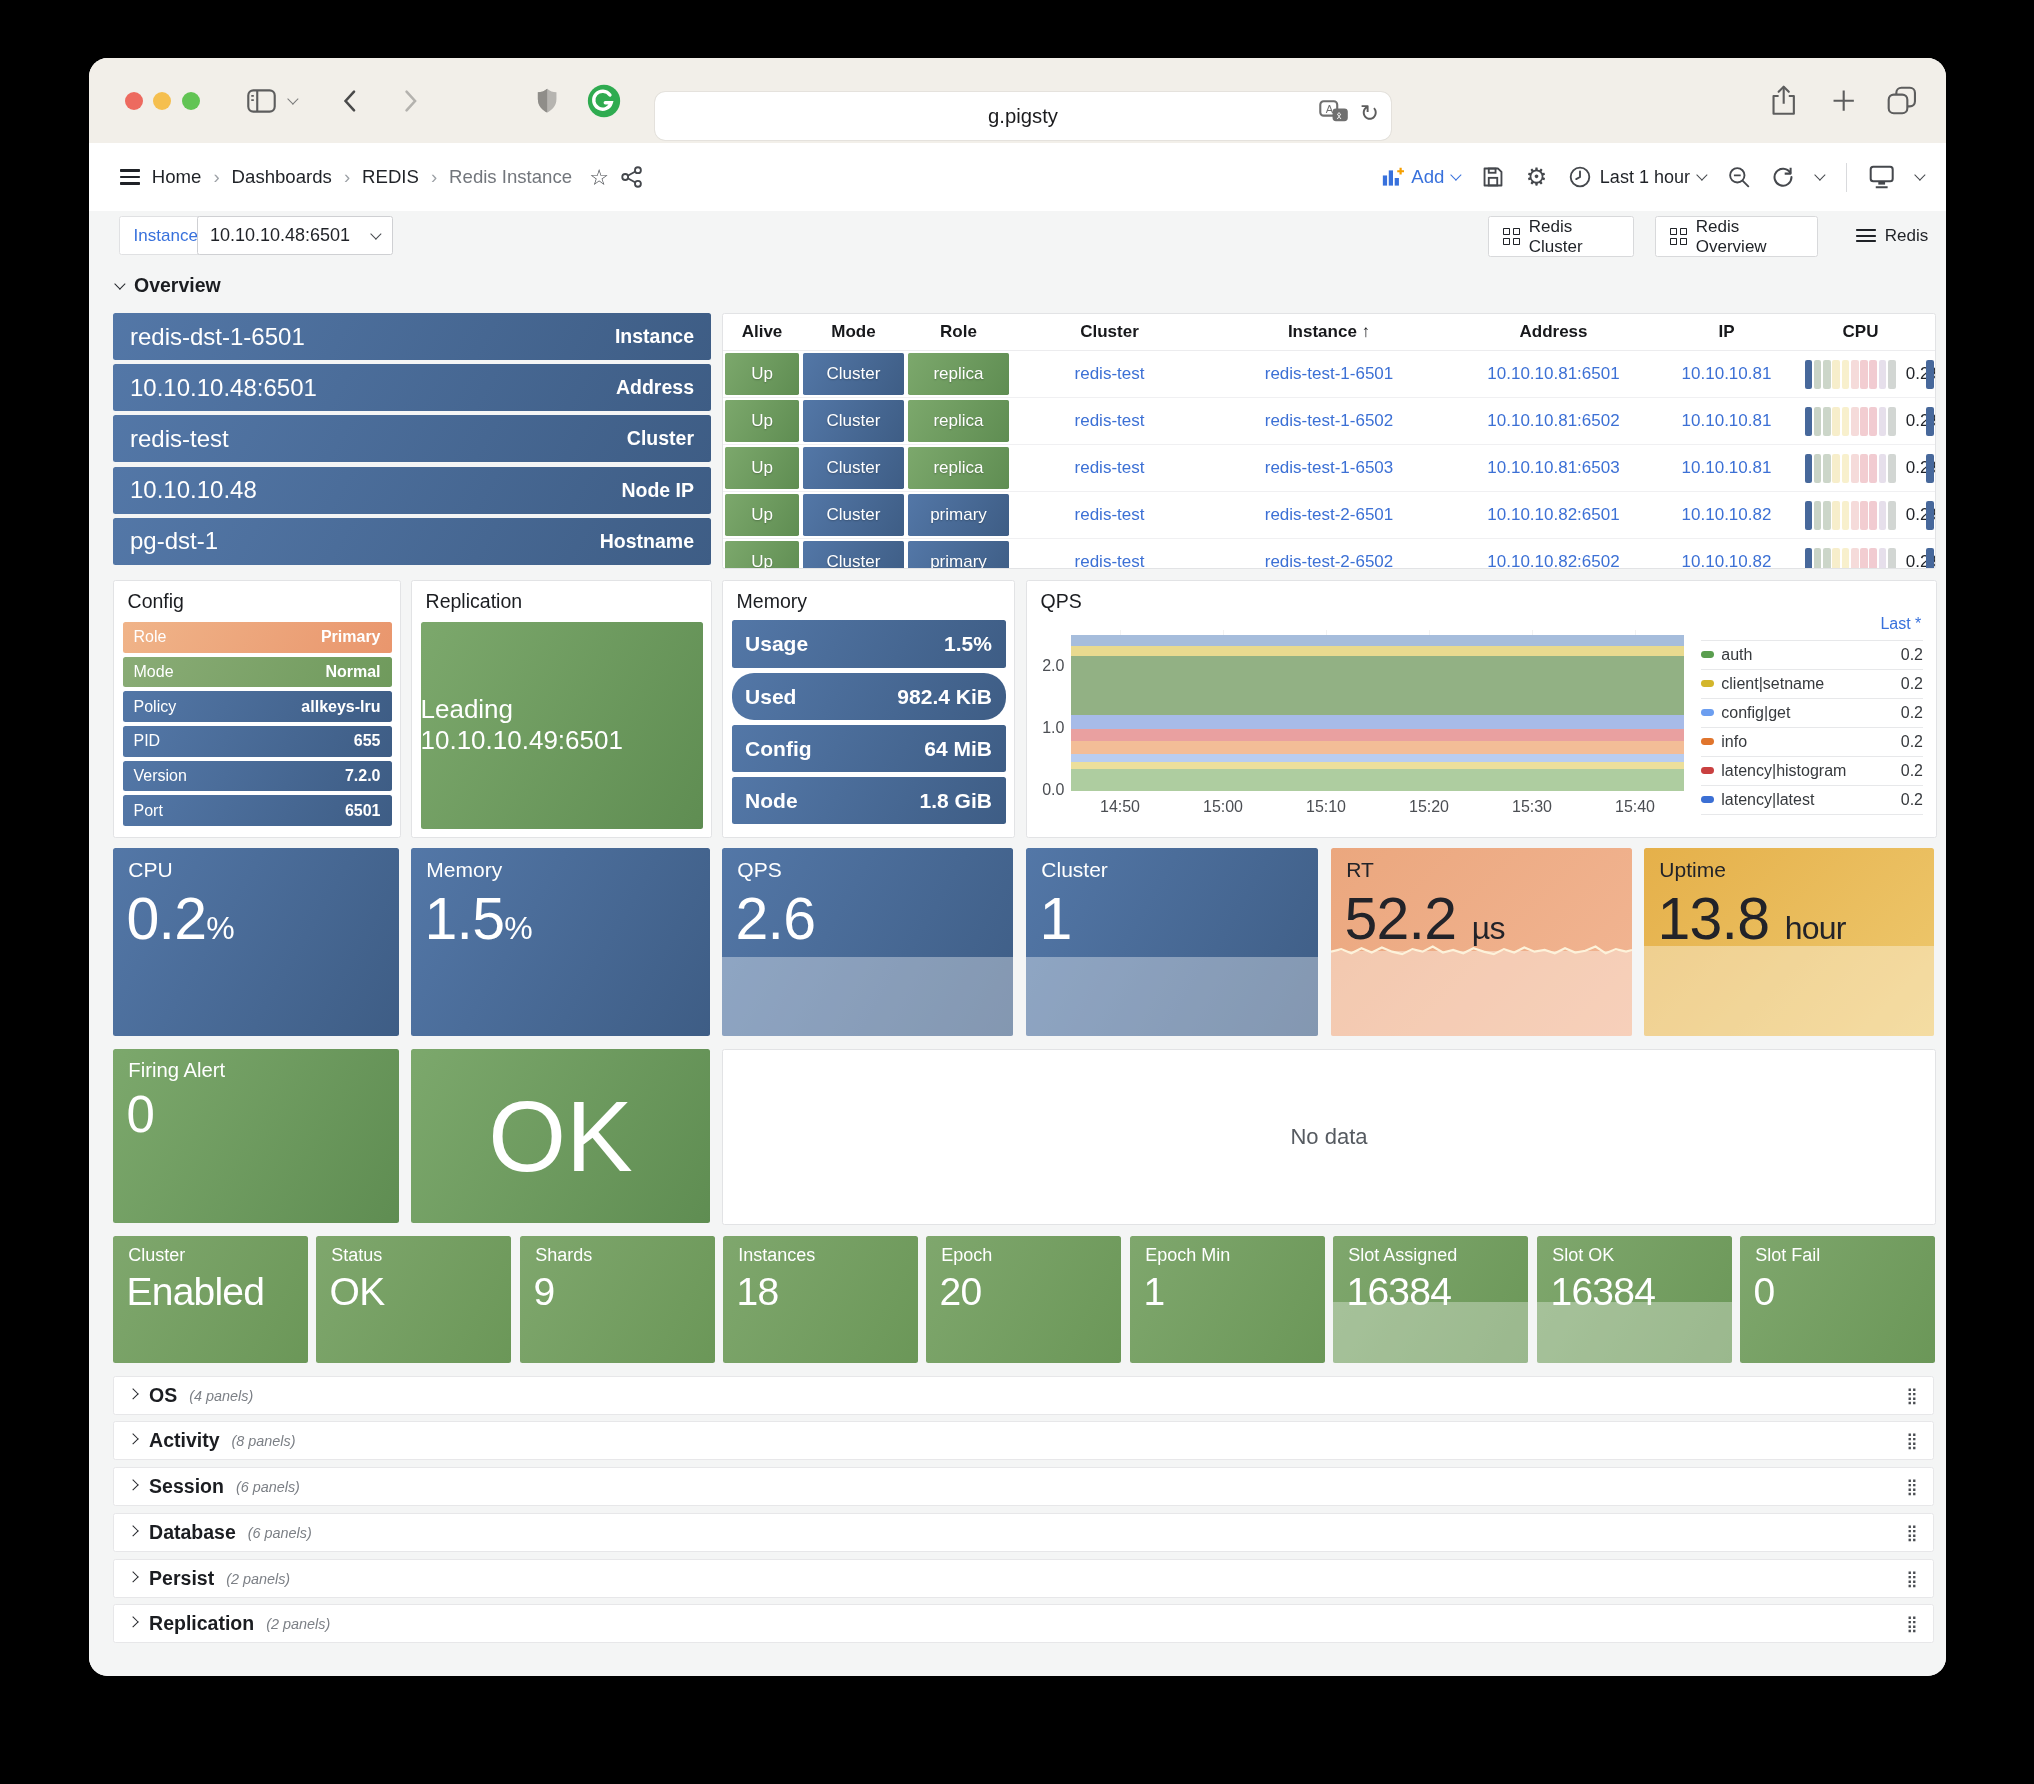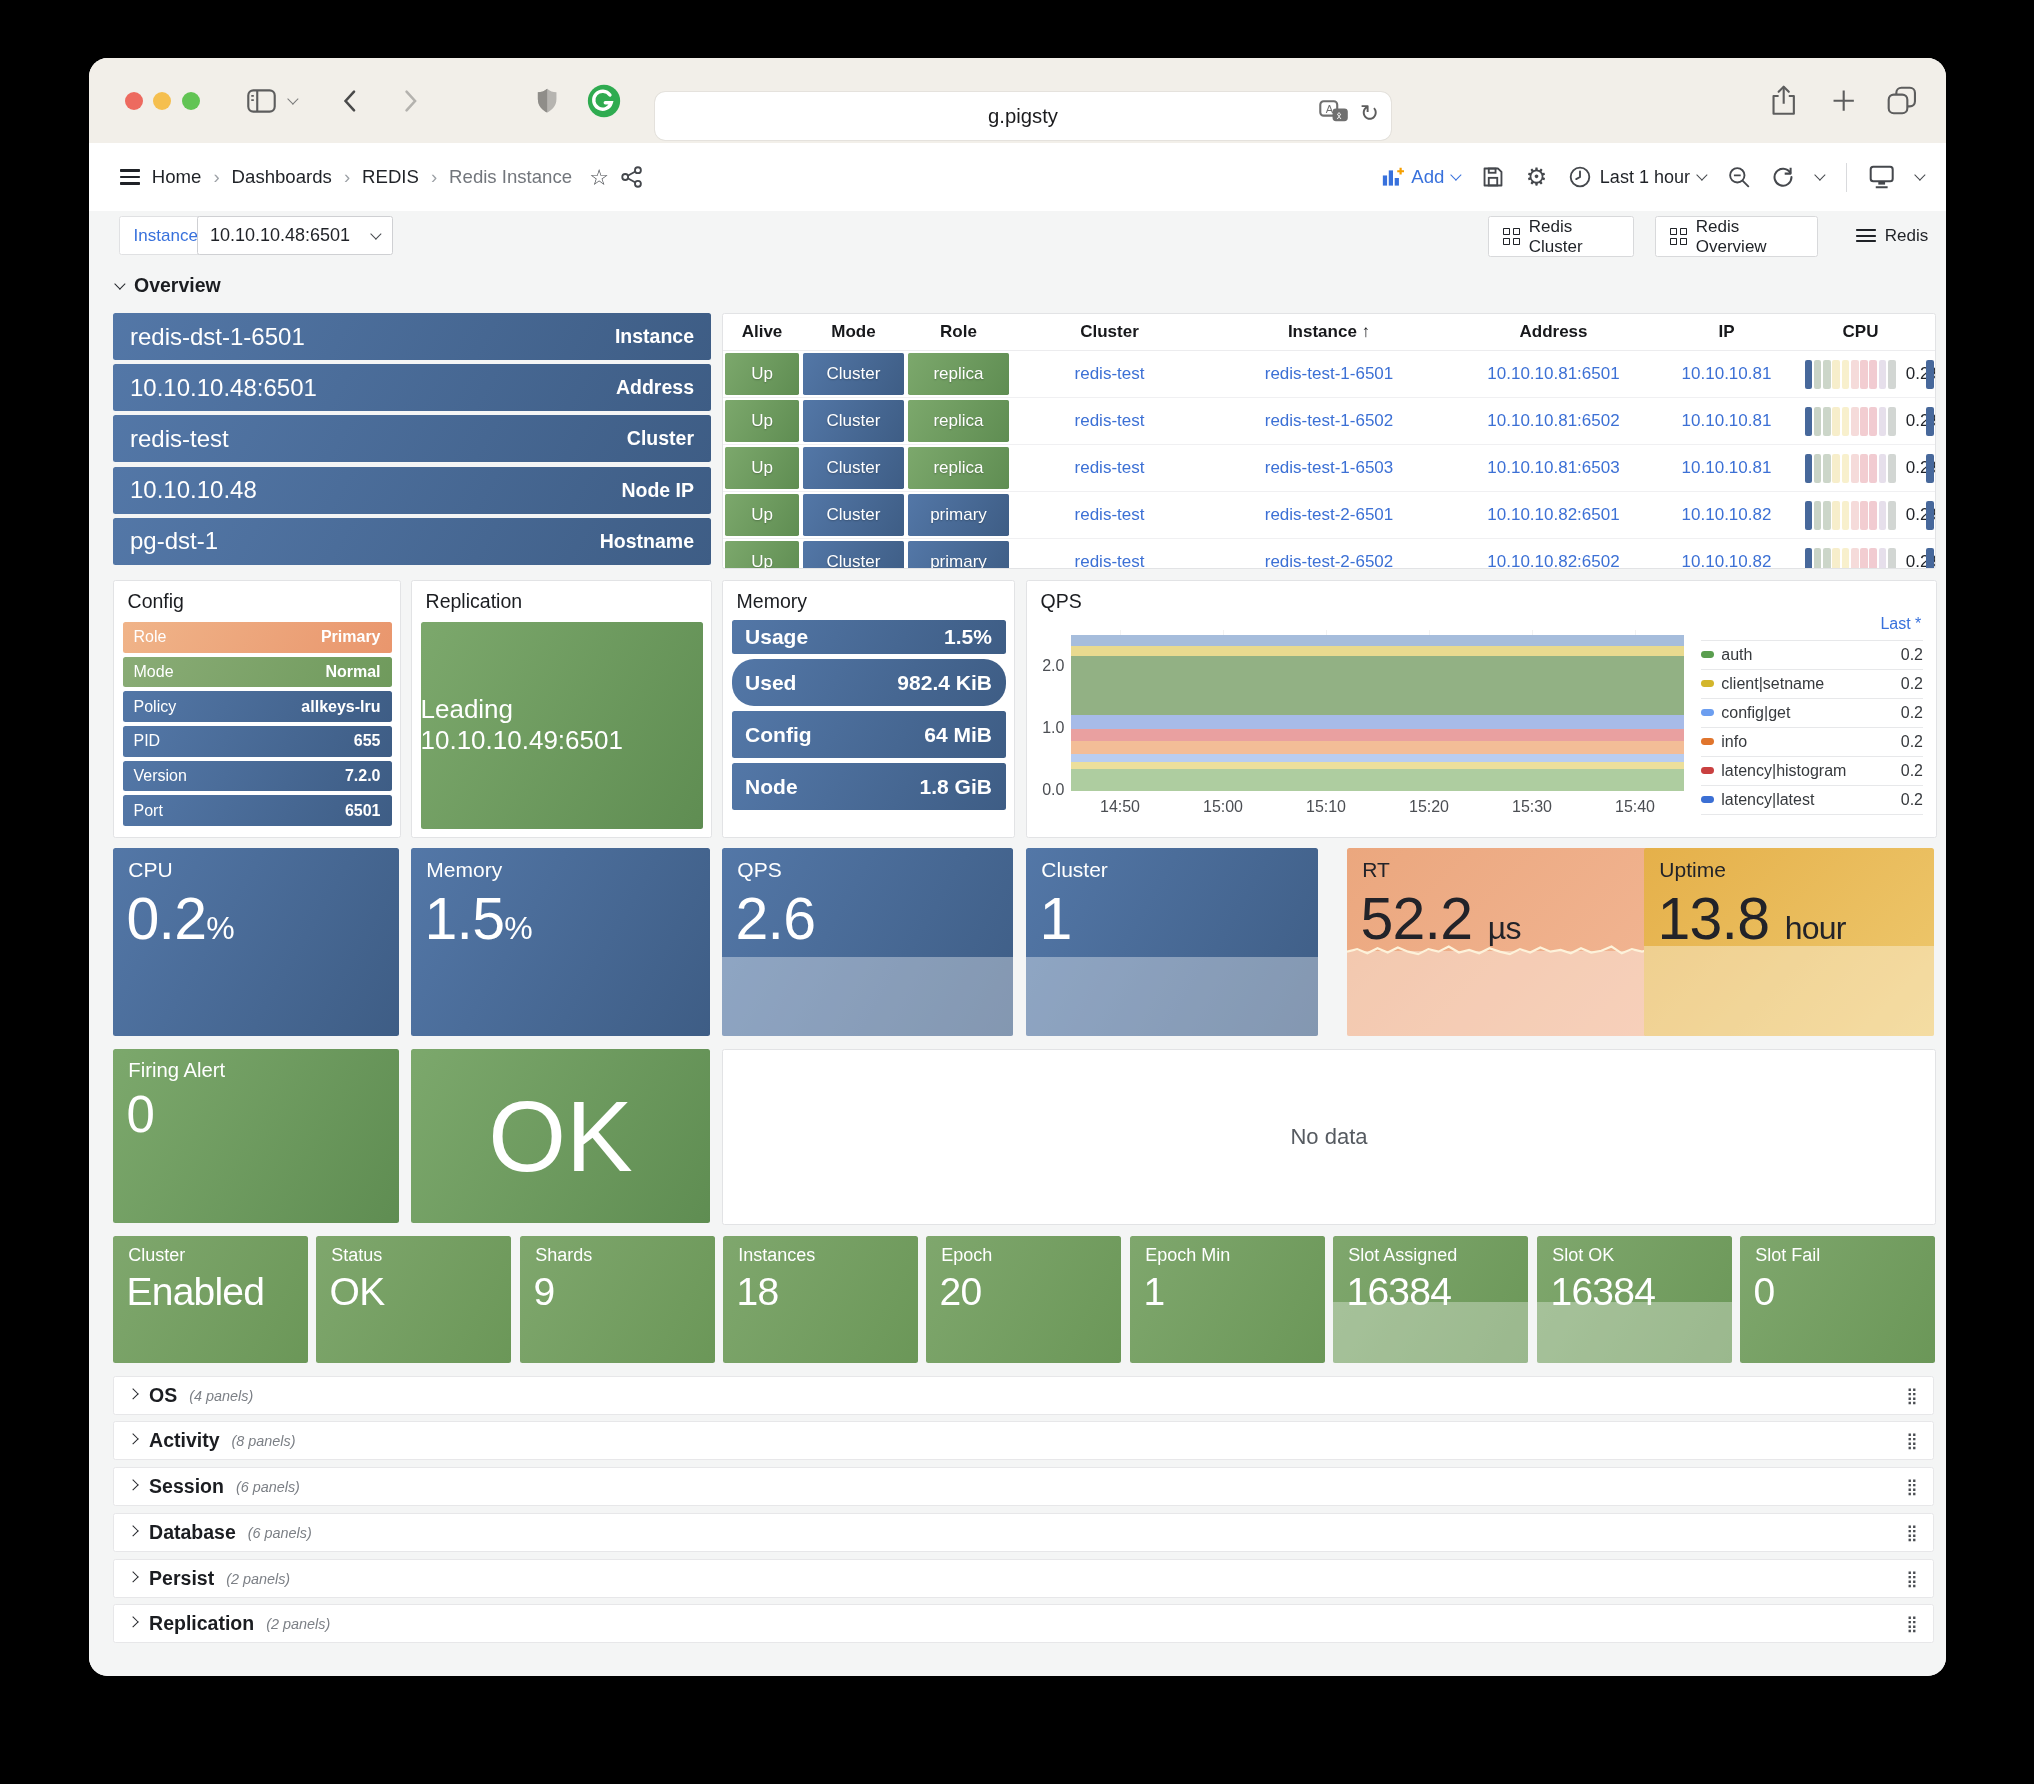--- a/index.html
+++ b/index.html
@@ -52,21 +52,21 @@
   .panel{position:absolute;background:#fff;border:0.8px solid #e2e3e5;border-radius:2.5px;overflow:hidden;}
   .ptitle{position:absolute;left:13.6px;top:8.5px;font-size:19.5px;font-weight:500;color:#1b1d21;}
 
   
   .statrow{border-radius:2.5px;display:flex;align-items:center;justify-content:space-between;color:#fff;}
   .g-blue{background:linear-gradient(120deg,#5377a7 0%,#3e5d85 100%);}
   .g-green{background:linear-gradient(120deg,#7ca86c 0%,#5f8d52 100%);}
   .g-green2{background:linear-gradient(120deg,#7fa76d 0%,#6b9758 100%);}
   .g-orange{background:linear-gradient(120deg,#f0b489 0%,#e9966d 100%);}
   .g-cfggreen{background:linear-gradient(120deg,#8aac76 0%,#6f9a5c 100%);}
-  .g-rt{background:linear-gradient(135deg,#eba77e 0%,#f2b694 100%);margin-left:16px;}
+  .g-rt{background:linear-gradient(135deg,#eba77e 0%,#f2b694 100%);}
   .g-gold{background:linear-gradient(135deg,#e5b04a 0%,#eec96f 100%);}
 
   
   #itable{position:absolute;left:633px;top:102px;width:1212px;height:254px;}
   .tgrid{display:grid;grid-template-columns:78px 105px 105px 197px 242px 207px 139px 129px 10.2px;}
   .th{height:36px;display:flex;align-items:center;justify-content:center;font-size:17px;font-weight:700;color:#17181b;border-bottom:0.8px solid #ececee;}
   .td{height:46px;display:flex;align-items:center;justify-content:center;font-size:17px;border-bottom:0.8px solid #f0f0f2;}
   .td.link{color:#3c70d5;font-weight:500;}
   .pill{width:calc(100% - 3.4px);height:42px;margin:1.7px;border-radius:1.7px;display:flex;align-items:center;justify-content:center;color:#fff;font-weight:500;text-shadow:0 0.8px 1.7px rgba(0,0,0,.25);}
   .cpucell{justify-content:flex-start;padding-left:8.5px;gap:8.5px;}
@@ -540,21 +540,21 @@
     <div class="panel" style="left:322px;top:369px;width:299px;height:256px;">
       <div class="ptitle">Replication</div>
       <div class="g-green" style="position:absolute;left:8.5px;right:8.5px;top:41px;bottom:8.5px;border-radius:2.5px;display:flex;align-items:center;justify-content:center;">
         <span style="color:#fff;font-size:26px;font-weight:500;">Leading 10.10.10.49:6501</span>
       </div>
     </div>
 
     <div class="panel" style="left:633px;top:369px;width:291px;height:256px;">
       <div class="ptitle">Memory</div>
       <div style="position:absolute;left:8.5px;right:8.5px;top:39px;display:flex;flex-direction:column;gap:5.1px;">
-        <div class="statrow g-blue" style="height:34px;padding:0 13.6px;font-size:21px;font-weight:600;">
+        <div class="statrow g-blue" style="height:48px;padding:0 13.6px;font-size:21px;font-weight:600;">
             <span>Usage</span>
             <span>1.5%</span>
           </div>
         <div class="statrow g-blue" style="height:47px;padding:0 13.6px;font-size:21px;font-weight:600;border-radius:22px;">
             <span>Used</span>
             <span>982.4 KiB</span>
           </div>
         <div class="statrow g-blue" style="height:47px;padding:0 13.6px;font-size:21px;font-weight:600;">
             <span>Config</span>
             <span>64 MiB</span>

